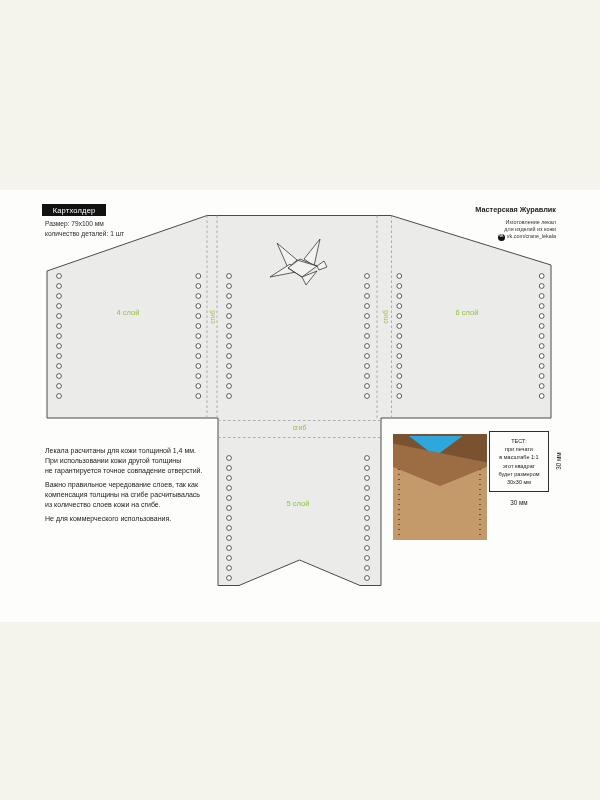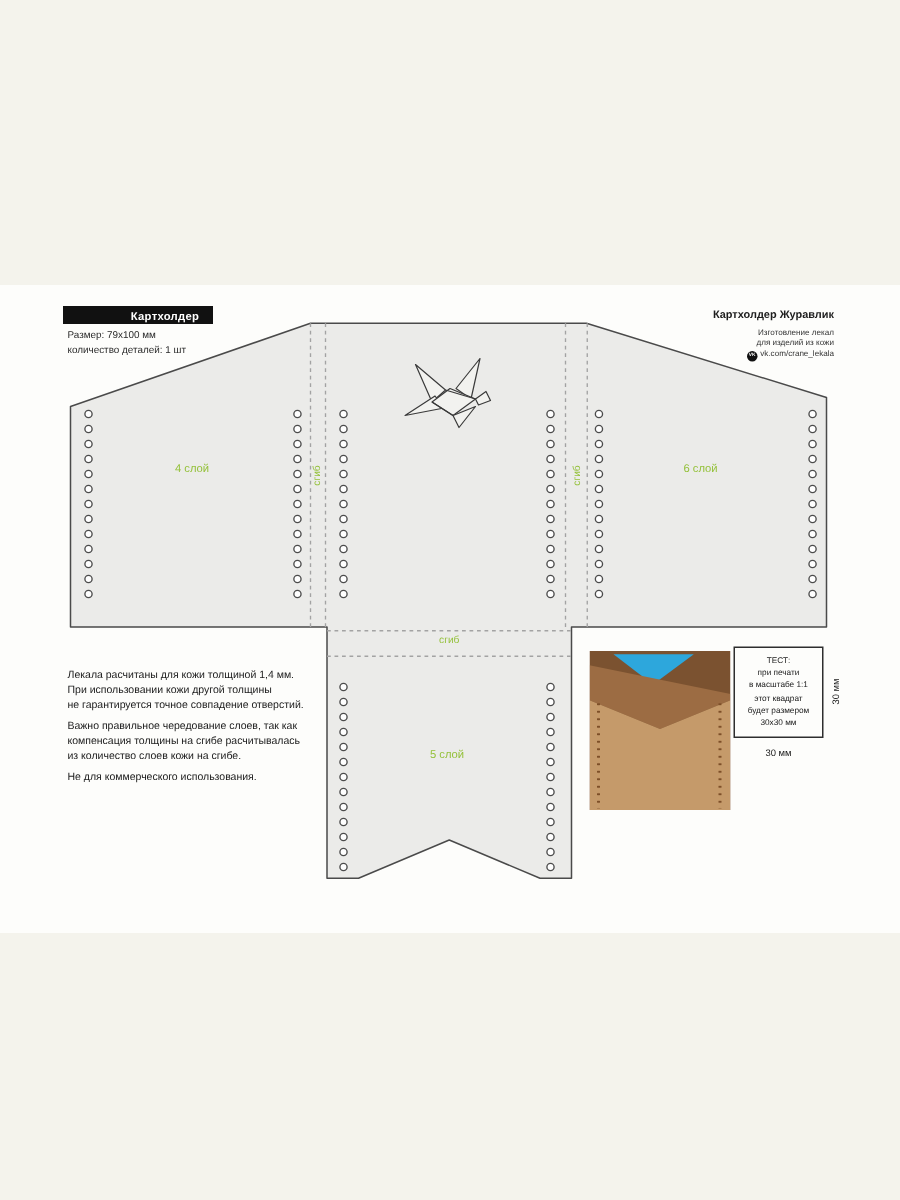--- a/index.html
+++ b/index.html
@@ -9,22 +9,22 @@
     font-family:"Liberation Sans", sans-serif;
     -webkit-font-smoothing:antialiased;
   }
   #canvas{position:absolute;left:0;top:0;width:600px;height:800px;}
   .sheet{position:absolute;left:0;top:190px;width:600px;height:432px;background:#fdfdfb;}
   svg.layer{position:absolute;left:0;top:0;width:600px;height:800px;}
 
   
   .title-badge{
     position:absolute;left:42px;top:204px;width:64px;height:12px;
-    background:#111;color:#fff;font-size:7.5px;font-weight:bold;
-    display:flex;align-items:center;justify-content:center;letter-spacing:.2px;padding-left:36px;
+    background:#111;color:#fff;font-size:7.5px;font-weight:normal;
+    display:flex;align-items:center;justify-content:center;letter-spacing:.2px;
   }
   .meta{position:absolute;left:45px;top:219px;font-size:6.6px;color:#2b2b2b;line-height:10px;}
   .brand{position:absolute;right:44px;top:205px;text-align:right;color:#1d1d1d;}
   .brand .name{font-size:7.3px;font-weight:bold;margin-bottom:5px;}
   .brand .sub{font-size:5.4px;line-height:7.2px;color:#333;}
   .vk-row{display:flex;align-items:center;justify-content:flex-end;gap:2px;}
   .vk-icon{
     width:7px;height:7px;border-radius:50%;background:#111;color:#fff;
     font-size:3.2px;font-weight:bold;display:inline-flex;align-items:center;justify-content:center;
   }
@@ -209,21 +209,21 @@
     </g>
   </svg>
 
   <div class="title-badge">Картхолдер</div>
   <div class="meta">
     <div>Размер: 79x100 мм</div>
     <div>количество деталей: 1 шт</div>
   </div>
 
   <div class="brand">
-    <div class="name">Картхолдер Журавлик</div>
+    <div class="name">Мастерская Журавлик</div>
     <div class="sub">
       <div>Изготовление лекал</div>
       <div>для изделий из кожи</div>
       <div class="vk-row">
         <span class="vk-icon">VK</span>
         <span>vk.com/crane_lekala</span>
       </div>
     </div>
   </div>
 

